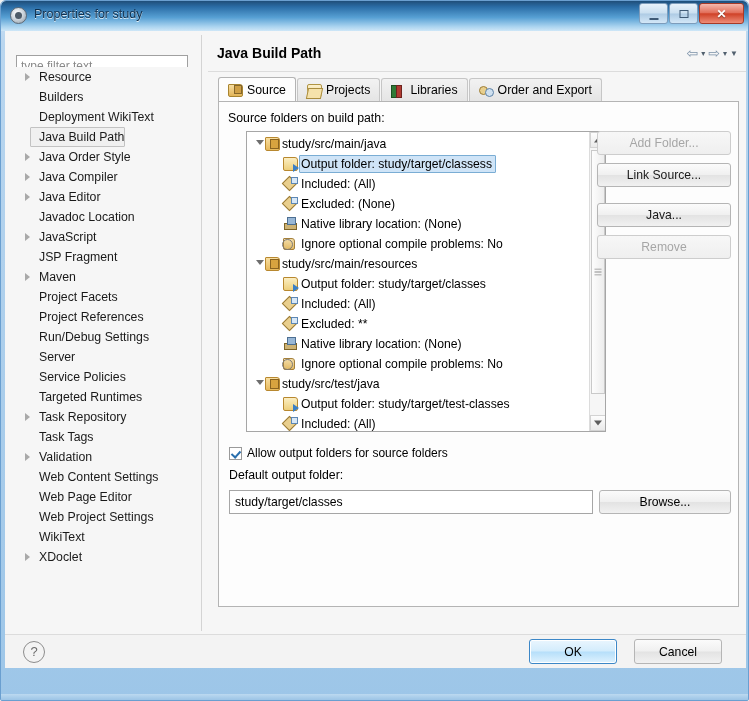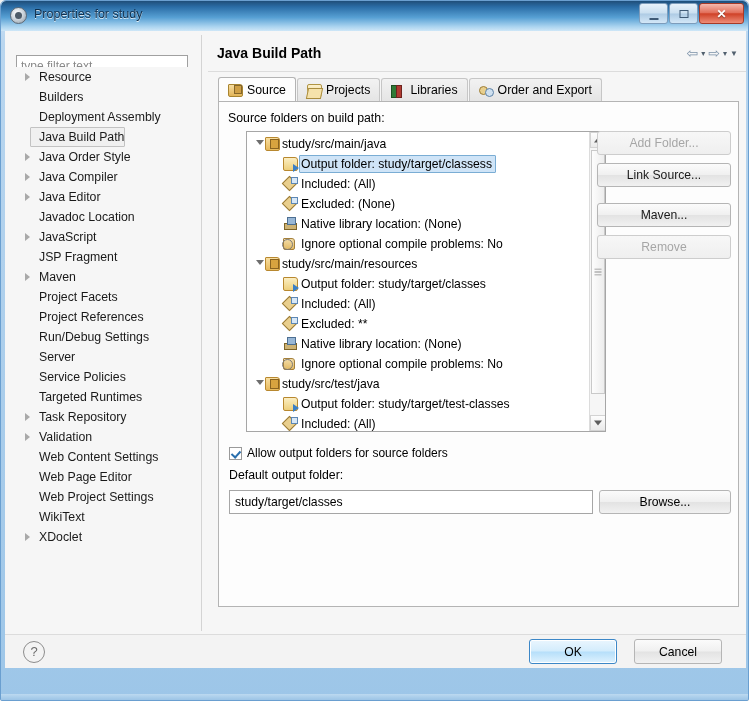--- a/index.html
+++ b/index.html
@@ -313,21 +313,21 @@
 
       <input class="filter" placeholder="type filter text" style="">
       <div class="tree-side" id="side-tree">
           <div class="s-row">
             <div class="s-item"><span class="arrow"></span><span>Resource</span></div>
           </div>
           <div class="s-row">
             <div class="s-item"><span>Builders</span></div>
           </div>
           <div class="s-row">
-            <div class="s-item"><span>Deployment Assembly</span></div>
+            <div class="s-item"><span>Deployment WikiText</span></div>
           </div>
           <div class="s-row"><div class="s-item sel"><span>Java Build Path</span></div></div>
           <div class="s-row">
             <div class="s-item"><span class="arrow"></span><span>Java Order Style</span></div>
           </div>
           <div class="s-row">
             <div class="s-item"><span class="arrow"></span><span>Java Compiler</span></div>
           </div>
           <div class="s-row">
             <div class="s-item"><span class="arrow"></span><span>Java Editor</span></div>
@@ -357,20 +357,23 @@
             <div class="s-item"><span>Server</span></div>
           </div>
           <div class="s-row">
             <div class="s-item"><span>Service Policies</span></div>
           </div>
           <div class="s-row">
             <div class="s-item"><span>Targeted Runtimes</span></div>
           </div>
           <div class="s-row">
             <div class="s-item"><span class="arrow"></span><span>Task Repository</span></div>
+          </div>
+          <div class="s-row">
+            <div class="s-item"><span>Task Tags</span></div>
           </div>
           <div class="s-row">
             <div class="s-item"><span class="arrow"></span><span>Validation</span></div>
           </div>
           <div class="s-row">
             <div class="s-item"><span>Web Content Settings</span></div>
           </div>
           <div class="s-row">
             <div class="s-item"><span>Web Page Editor</span></div>
           </div>
@@ -452,21 +455,21 @@
           </div>
 
           <div id="side-buttons">
               <div class="sbtn dis" style="top: 29px;">
                 <span>Add Folder...</span>
               </div>
               <div class="sbtn" style="top: 61px;">
                 <span>Link Source...</span>
               </div>
               <div class="sbtn" style="top: 101px;">
-                <span>Maven...</span>
+                <span>Java...</span>
               </div>
               <div class="sbtn dis" style="top: 133px;">
                 <span>Remove</span>
               </div>
             </div>
 
           <div class="cbrow">
             <span class="cbx"></span>
             <span>Allow output folders for source folders</span>
           </div>

